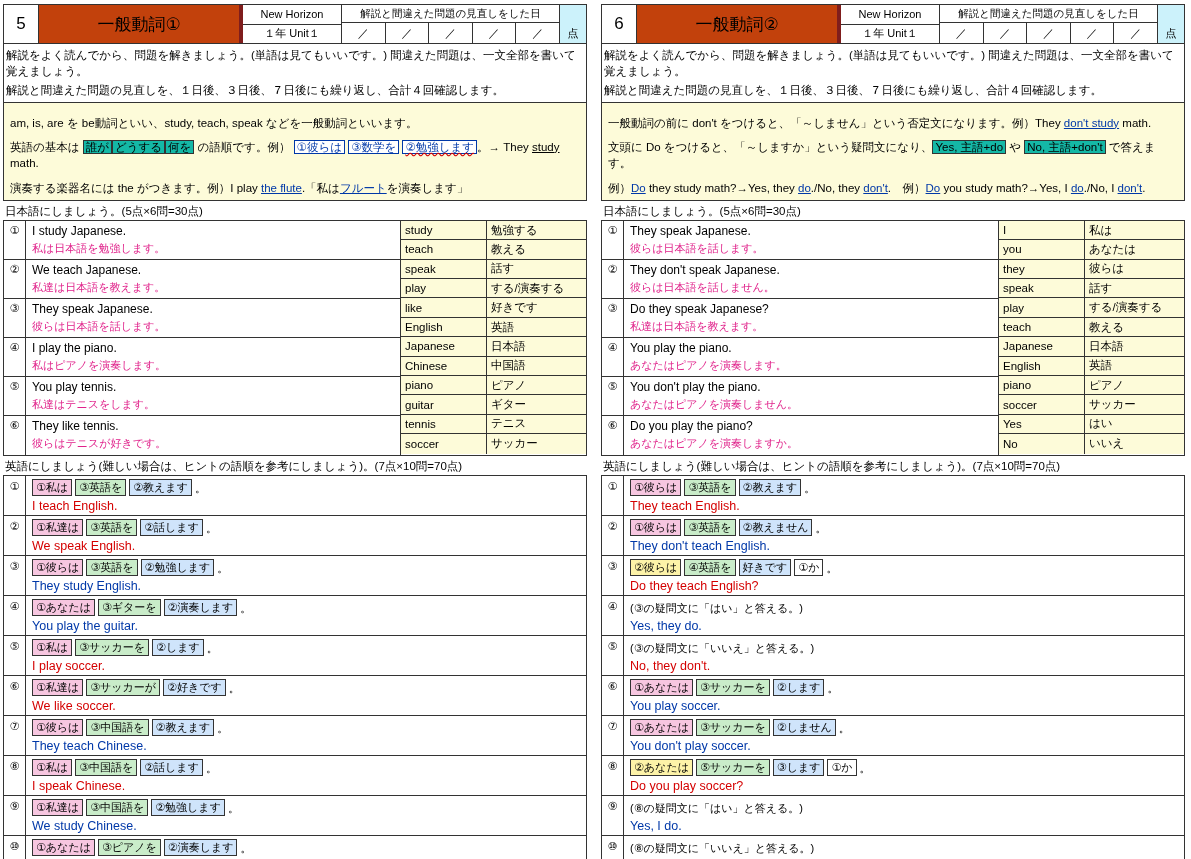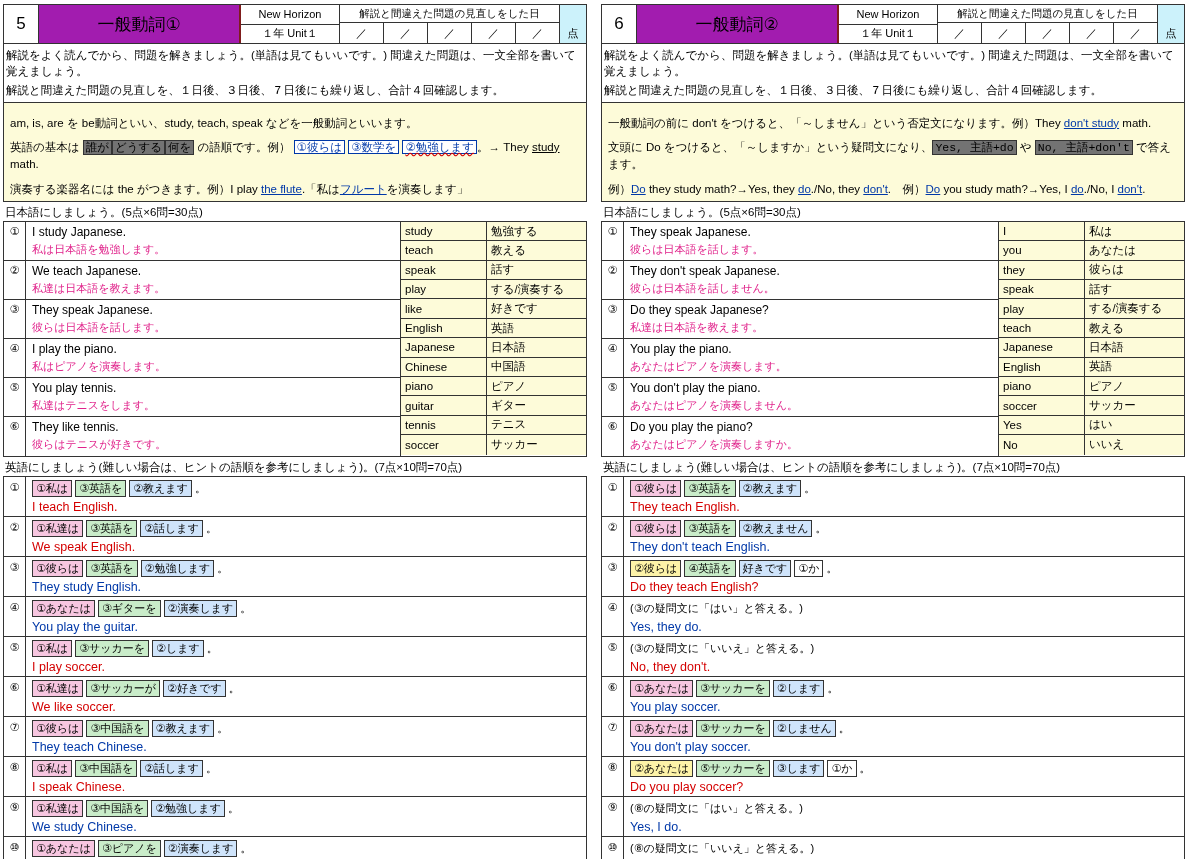--- a/index.html
+++ b/index.html
@@ -5,42 +5,42 @@
   html,body{margin:0;padding:0;background:#ffffff;}
   body{width:1191px;height:859px;font-family:"Liberation Sans","DejaVu Sans",sans-serif;font-size:11px;color:#000;}
   .page{position:relative;width:1191px;height:859px;}
   .sheet{position:absolute;top:4px;width:584px;height:851px;}
   .sheet.left{left:3px;}
   .sheet.right{left:601px;}
 
   
   .hdr{display:flex;align-items:stretch;border:1px solid #333;height:40px;box-sizing:border-box;}
   .hdr .num{width:34px;display:flex;align-items:center;justify-content:center;font-size:17px;border-right:1px solid #333;background:#fff;}
-  .hdr .title{flex:0 0 200px;display:flex;align-items:center;justify-content:center;font-size:17px;background:#a21caf;border-right:2px solid #7f1d1d;}
+  .hdr .title{flex:0 0 200px;display:flex;align-items:center;justify-content:center;font-size:17px;background:#c2410c;border-right:4px solid #7f1d1d;}
   .hdr .book{flex:0 0 98px;display:flex;flex-direction:column;border-right:1px solid #333;background:#fff;}
   .hdr .book div{flex:1;display:flex;align-items:center;justify-content:center;font-size:11px;}
   .hdr .book div:first-child{border-bottom:1px solid #333;}
   .hdr .dates{flex:1;display:flex;flex-direction:column;background:#fff;}
   .hdr .dates .lab{height:17px;display:flex;align-items:center;justify-content:center;font-size:10.5px;border-bottom:1px solid #333;}
   .hdr .dates .slots{flex:1;display:flex;}
   .hdr .dates .slots span{flex:1;display:flex;align-items:center;justify-content:center;border-right:1px solid #333;font-size:11px;}
   .hdr .dates .slots span:last-child{border-right:none;}
   .hdr .ten{width:26px;display:flex;align-items:flex-end;justify-content:center;padding-bottom:2px;border-left:1px solid #333;background:#ccf2fb;font-size:11px;}
 
   
   .instr{border:1px solid #333;border-top:none;padding:4px 6px 3px 2px;}
   .instr p{margin:0 0 4px 0;font-size:11.5px;line-height:1.35;}
   .instr p:last-child{margin-bottom:0;}
 
   
   .explain{border:1px solid #333;border-top:none;background:#fdfbd9;padding:4px 6px;}
   .explain p{margin:8px 0 3px 0;font-size:11.5px;line-height:1.42;}
   .explain p:last-child{margin-bottom:0;}
   .u{text-decoration:underline;}
-  .box{border:1px solid #333;padding:0 2px;background:#737373;font-family:Liberation Mono, monospace;}
+  .box{border:1px solid #333;padding:0 2px;background:#14b8a6;}
   .boxb{border:1px solid #0038a8;color:#0038a8;padding:0 2px;background:#fff;}
   .blue{color:#0038a8;}
   .wavy{text-decoration:underline;text-decoration-style:wavy;text-decoration-color:#d40000;}
 
   
   .sect{font-size:11.5px;margin:3px 0 1px 2px;}
 
   
   .part1{border:1px solid #333;display:flex;}
   .p1left{flex:1;}
@@ -55,21 +55,21 @@
   .vrow:last-child{border-bottom:none;}
   .vrow .en{width:86px;border-right:1px solid #333;background:#fdfbd9;padding-left:4px;display:flex;align-items:center;font-size:11.5px;box-sizing:border-box;}
   .vrow .ja{flex:1;background:#fdfbd9;padding-left:4px;display:flex;align-items:center;font-size:11.5px;box-sizing:border-box;}
 
   
   .part2{border:1px solid #333;}
   .wrow{display:flex;border-bottom:1px solid #333;min-height:40px;box-sizing:border-box;}
   .wrow:last-child{border-bottom:none;}
   .wnum{width:22px;display:flex;align-items:flex-start;justify-content:center;padding-top:4px;font-size:11px;border-right:1px solid #333;box-sizing:border-box;}
   .wbody{flex:1;padding:3px 6px 2px 6px;}
-  .chips{display:flex;align-items:center;flex-wrap:wrap;gap:3px;margin-bottom:3px;min-height:17px;}
+  .chips{display:flex;align-items:flex-end;flex-wrap:wrap;gap:3px;margin-bottom:3px;min-height:17px;}
   .chip{border:1px solid #333;padding:0 3px;font-size:11px;background:#fff;line-height:15px;}
   .c-pink{background:#f7c6e0;}
   .c-green{background:#c9ecc9;}
   .c-blue{background:#cfe4fb;}
   .c-yellow{background:#fdf3a8;}
   .c-white{background:#ffffff;}
   .punct{font-size:11px;}
   .hintjp{font-size:11px;}
   .ansen{font-size:12.5px;color:#d40000;}
   .ansen.blue{color:#0038a8;}

